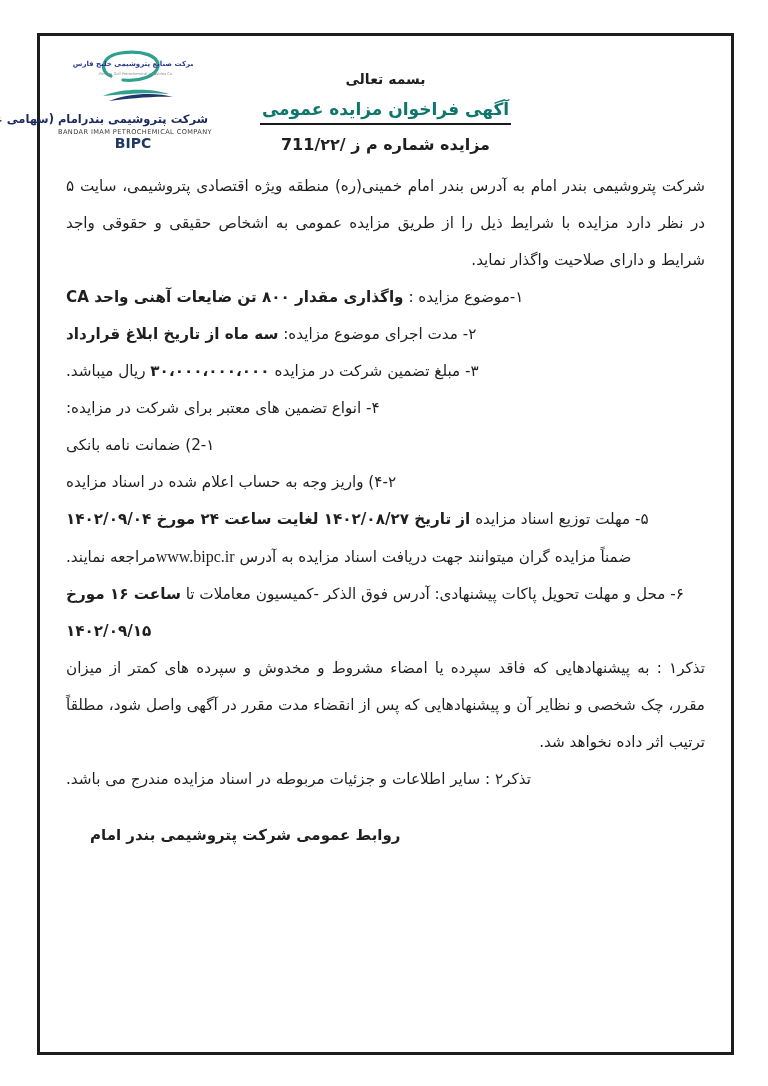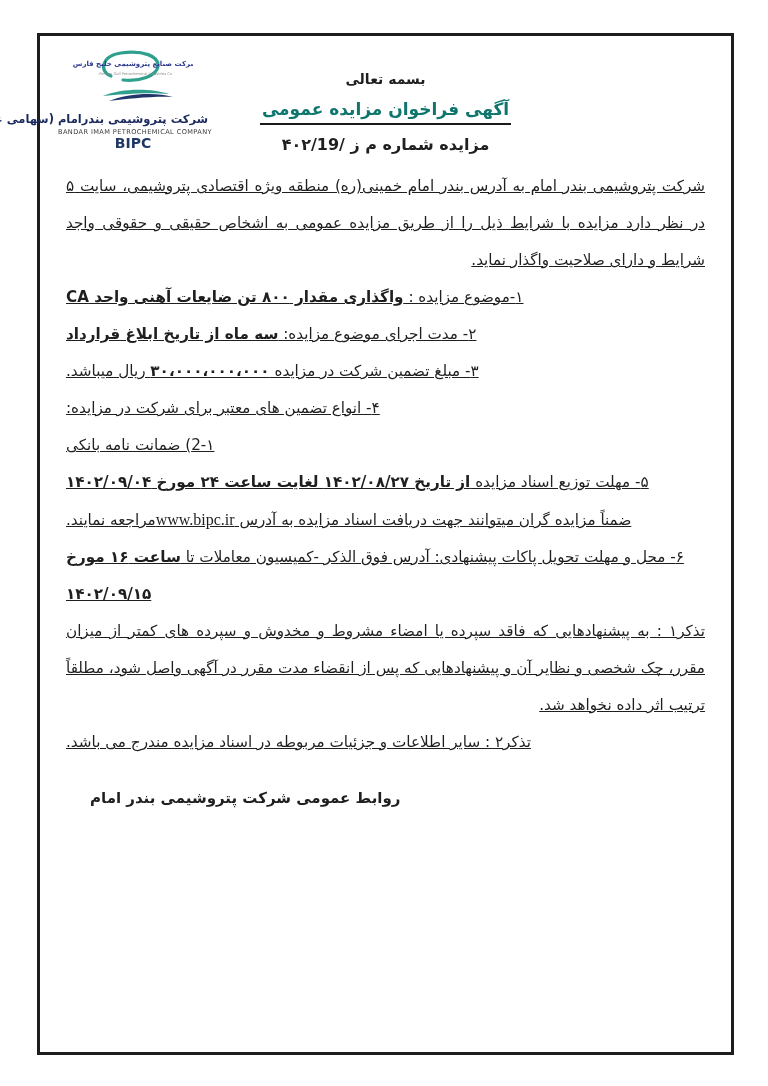--- a/index.html
+++ b/index.html
@@ -37,21 +37,21 @@
   
   .hdr{ text-align:center; padding-top:8px; }
   .hdr .besmeh{font-size:14px;font-weight:bold;line-height:22px;}
   .hdr .title{
     display:inline-block;margin-top:9px;font-size:17px;font-weight:bold;
     color:#0f766e;border-bottom:2px solid #1a1a1a;padding:0 2px 4px 2px;
     line-height:20px;
   }
   .hdr .auction-no{margin-top:9px;font-size:16px;font-weight:bold;line-height:22px;}
   
-  .body-txt{margin-top:12px;font-size:15.2px;text-decoration:underline;}
+  .body-txt{margin-top:12px;font-size:15.2px;}
   .body-txt p{margin:0;line-height:37px;text-align:left;}
   .body-txt p.just{text-align:justify;text-align-last:right;}
   .b{font-weight:bold;}
   .url{
     font-family:"Liberation Serif", serif;font-size:16px;direction:ltr;
     unicode-bidi:embed;
   }
   
   .signature{
     margin-top:26px;text-align:left;padding-left:24px;
@@ -79,30 +79,31 @@
       <div class="fa-name">شرکت پتروشیمی بندرامام (سهامی عام)</div>
       <div class="en-name">BANDAR IMAM PETROCHEMICAL COMPANY</div>
       <div class="abbr">BIPC</div>
     </div>
 
     <div class="hdr">
       <div class="besmeh">بسمه تعالی</div>
       <div>
         <span class="title">آگهی فراخوان مزایده عمومی</span>
       </div>
-      <div class="auction-no">مزایده شماره م ز /۴۰۲/19</div>
+      <div class="auction-no">مزایده شماره م ز /711/۲۲</div>
     </div>
 
     <div class="body-txt" id="body-lines">
         <p class="line just"><span>شرکت پتروشیمی بندر امام به آدرس بندر امام خمینی(ره) منطقه ویژه اقتصادی پتروشیمی، سایت ۵ در نظر دارد مزایده با شرایط ذیل را از طریق مزایده عمومی به اشخاص حقیقی و حقوقی  واجد شرایط و دارای صلاحیت واگذار نماید.</span></p>
         <p class="line"><span>۱-موضوع مزایده : </span><span class="b">واگذاری مقدار ۸۰۰ تن ضایعات آهنی واحد CA</span></p>
         <p class="line"><span>۲- مدت اجرای موضوع مزایده:  </span><span class="b">سه ماه از تاریخ ابلاغ قرارداد</span></p>
         <p class="line"><span>۳- مبلغ تضمین شرکت در مزایده  </span><span class="b">۳۰،۰۰۰،۰۰۰،۰۰۰</span><span> ریال میباشد.</span></p>
         <p class="line"><span>۴- انواع تضمین های معتبر برای شرکت در مزایده:</span></p>
         <p class="line"><span>2-۱) ضمانت نامه بانکی</span></p>
+        <p class="line"><span>۴-۲) واریز وجه به حساب اعلام شده در اسناد مزایده</span></p>
         <p class="line"><span>۵- مهلت توزیع اسناد مزایده </span><span class="b">از تاریخ ۱۴۰۲/۰۸/۲۷ لغایت ساعت ۲۴ مورخ ۱۴۰۲/۰۹/۰۴</span></p>
         <p class="line"><span>ضمناً مزایده گران میتوانند جهت دریافت اسناد مزایده به آدرس </span><span class="url">www.bipc.ir</span><span>مراجعه نمایند.</span></p>
         <p class="line"><span>۶- محل و مهلت تحویل پاکات پیشنهادی: آدرس فوق الذکر -کمیسیون معاملات تا </span><span class="b">ساعت ۱۶ مورخ ۱۴۰۲/۰۹/۱۵</span></p>
         <p class="line just"><span>تذکر۱ : به پیشنهادهایی که فاقد سپرده یا امضاء مشروط و مخدوش و سپرده های کمتر از میزان مقرر، چک شخصی و نظایر آن و پیشنهادهایی که پس از انقضاء مدت مقرر در آگهی واصل شود، مطلقاً ترتیب اثر داده نخواهد شد.</span></p>
         <p class="line"><span>تذکر۲ : سایر اطلاعات و جزئیات مربوطه در اسناد مزایده مندرج می باشد.</span></p>
       </div>
 
     <div class="signature">روابط عمومی شرکت پتروشیمی بندر امام</div>
 
   </div>

